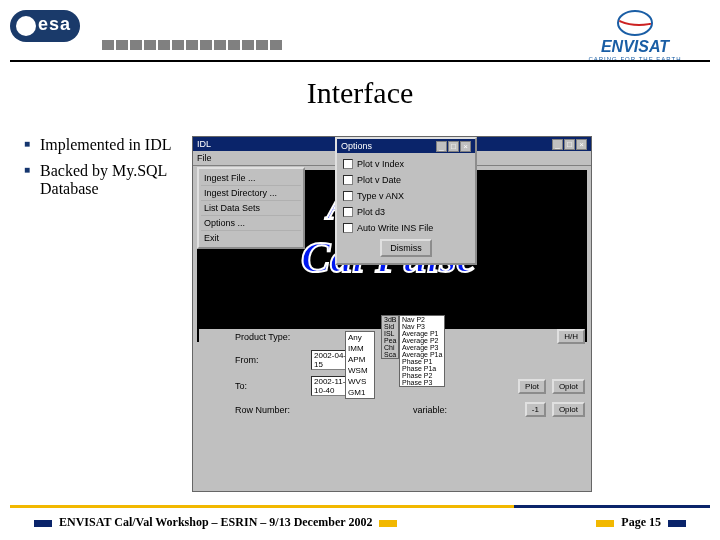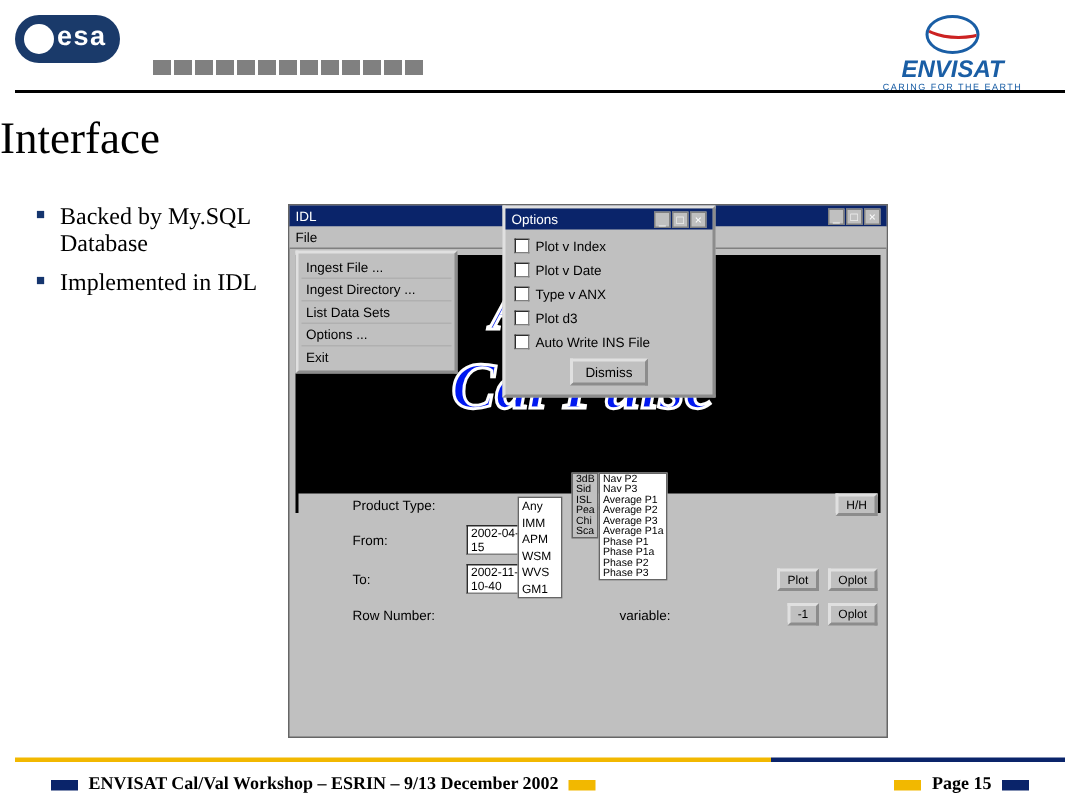--- a/index.html
+++ b/index.html
@@ -15,21 +15,21 @@
   .flags { position: absolute; left: 92px; top: 30px; display: flex; gap: 2px; }
   .flag { width: 12px; height: 10px; background: #808080; }
   .envisat-logo { position: absolute; right: 0; top: 0; width: 150px; text-align: center; }
   .envisat-globe { width: 36px; height: 26px; margin: 0 auto 2px; border-radius: 50%; border: 2px solid #1a5ea5; position: relative; overflow: hidden; }
   .envisat-globe::after { content: ""; position: absolute; left: -6px; top: -10px; width: 48px; height: 20px; border: 2px solid #c22; border-radius: 50%; }
   .envisat-txt { font: italic bold 16px Arial; color: #1a5ea5; }
   .envisat-sub { font: 6px Arial; color: #1a5ea5; letter-spacing: 1px; }
 
   .hr { position: absolute; top: 60px; left: 10px; right: 10px; height: 2px; background: #000; }
 
-  .title { position: absolute; top: 76px; left: 0; right: 0; font: 30px Georgia; }
+  .title { position: absolute; top: 76px; left: 0; right: 0; text-align: center; font: 30px Georgia; }
 
   .bullets { position: absolute; top: 136px; left: 24px; width: 160px; font: 16px Georgia; color: #000; }
   .bullets li { list-style: none; margin-bottom: 8px; padding-left: 16px; position: relative; }
   .bullets li::before { content: "■"; position: absolute; left: 0; top: 2px; font-size: 10px; color: #15356e; }
 
   
   .shot { position: absolute; top: 136px; left: 192px; width: 400px; height: 356px; background: #c0c0c0; border: 1px solid #666; font: 9px Tahoma, Arial; color: #000; }
   .titlebar { background: linear-gradient(#0a246a,#0a246a); color: #fff; height: 14px; padding: 1px 4px; display: flex; justify-content: space-between; align-items: center; }
   .winbtns { display: flex; gap: 1px; }
   .winbtn { width: 11px; height: 11px; background: #c0c0c0; border: 1px solid #808080; font: 8px Arial; text-align: center; line-height: 9px; }
@@ -97,22 +97,22 @@
       <div class="envisat-globe"></div>
       <div class="envisat-txt">ENVISAT</div>
       <div class="envisat-sub">CARING FOR THE EARTH</div>
     </div>
   </div>
   <div class="hr"></div>
 
   <div class="title">Interface</div>
 
   <ul class="bullets">
+    <li>Implemented in IDL</li>
     <li>Backed by My.SQL Database</li>
-    <li>Implemented in IDL</li>
   </ul>
 
   <div class="shot">
     <div class="titlebar">
       <span>IDL</span>
       <span class="winbtns">
         <span class="winbtn">_</span>
         <span class="winbtn">□</span>
         <span class="winbtn">×</span>
       </span>

